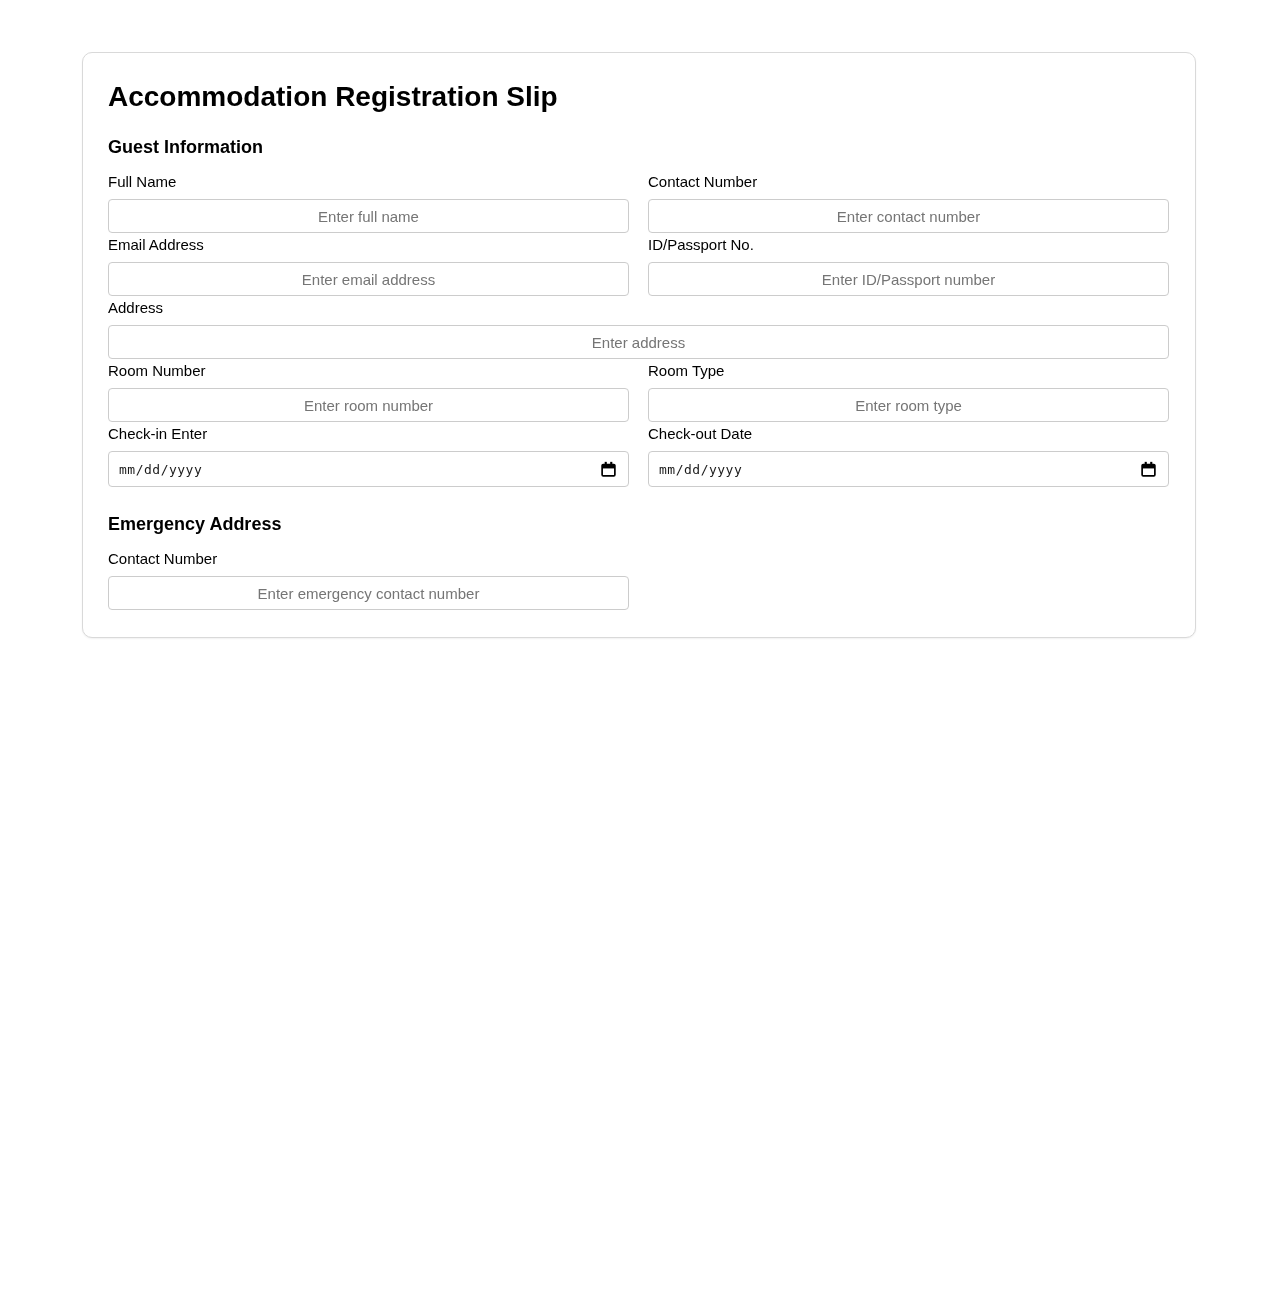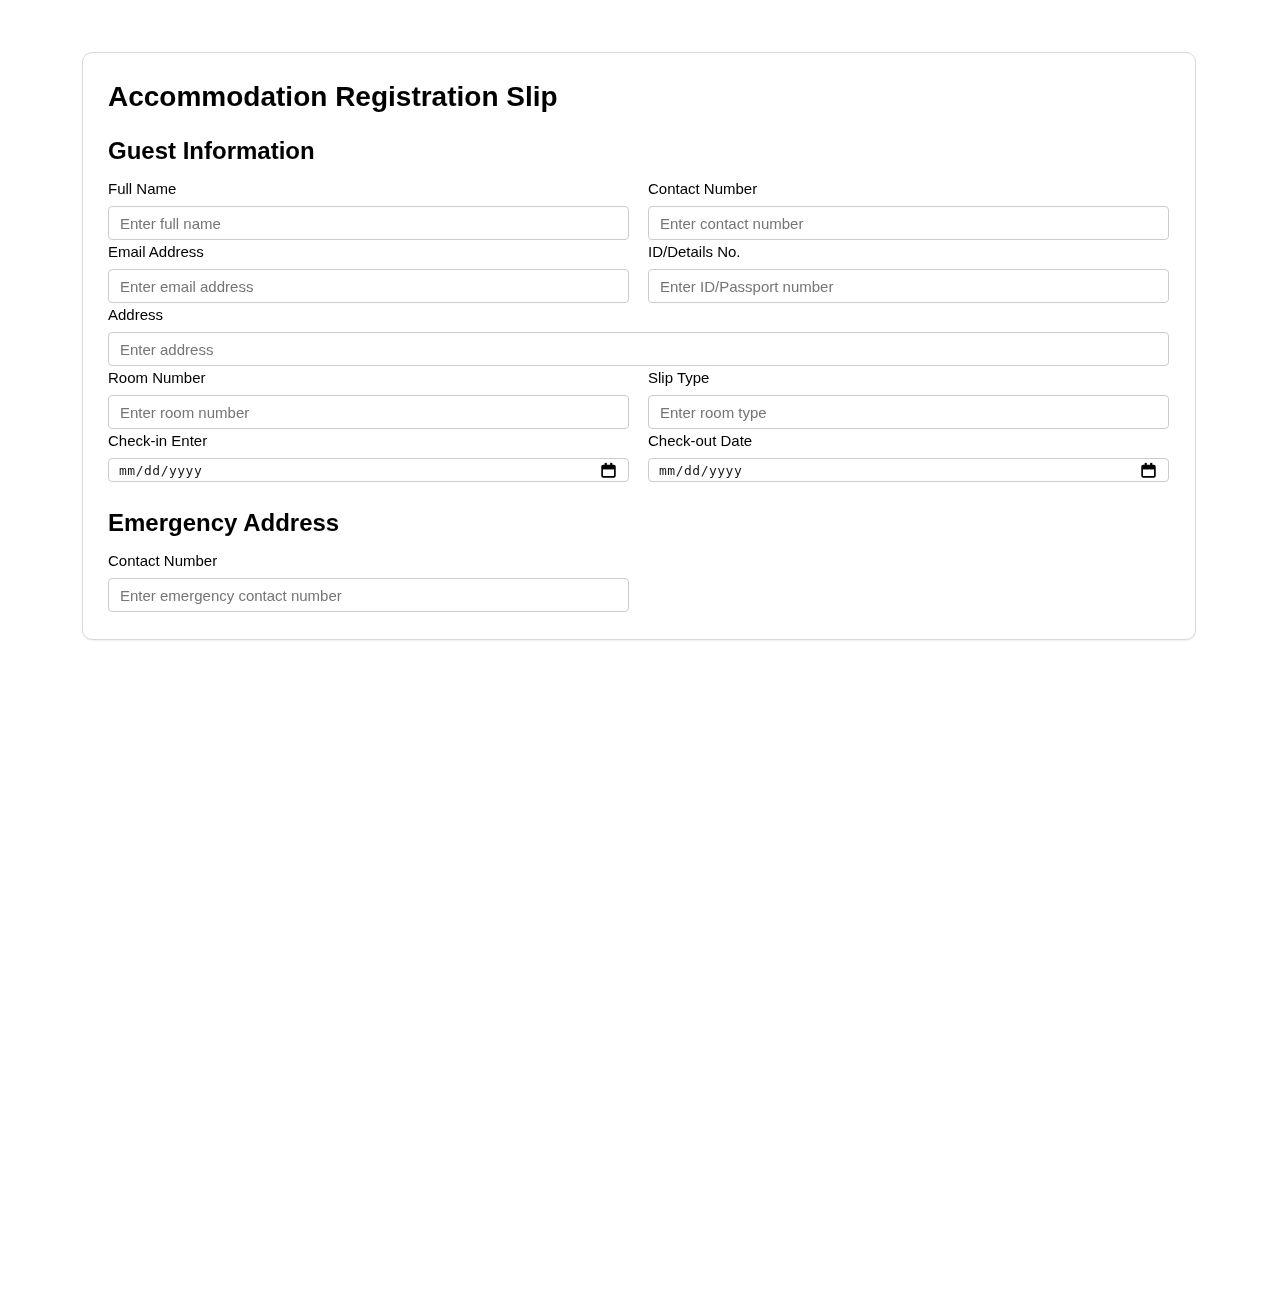--- a/index.html
+++ b/index.html
@@ -27,21 +27,21 @@
   .form-title {
     font-size: 28px;
     font-weight: bold;
     line-height: 1.15;
     margin-top: 3px;
     margin-bottom: 24px;
     color: #000;
   }
   .section { margin: 0; }
   .section-heading {
-    font-size: 24px;
+    font-size: 18px;
     font-weight: bold;
     margin-top: 24px;
     margin-bottom: 15px;
     color: #000;
   }
   .section:first-of-type .section-heading { margin-top: 0; }
   .fields-grid {
     display: grid;
     grid-template-columns: 1fr 1fr;
     column-gap: 19px;
@@ -53,37 +53,38 @@
     display: block;
     font-size: 15px;
     line-height: 17px;
     margin-bottom: 9px;
     color: #000;
   }
   .text-input {
     display: block;
     width: 100%;
     height: 34px;
-    padding: 0 11px;
+    padding: 0 3px;
     font-family: "Liberation Sans", sans-serif;
     font-size: 15px;
     color: #a16207;
     background: #ffffff;
     border: 1px solid #cccccc;
     border-radius: 4px;
     outline: none;
     margin-bottom: 3px;
+    text-align: center;
   }
   .text-input::placeholder { color: #757575; opacity: 1; }
   .date-input {
     display: flex;
     align-items: center;
     justify-content: space-between;
     width: 100%;
-    height: 24px;
+    height: 36px;
     padding: 0 11px 0 10px;
     background: #ffffff;
     border: 1px solid #cccccc;
     border-radius: 4px;
     margin-bottom: 3px;
     cursor: default;
   }
   .date-value {
     font-family: "DejaVu Sans Mono", monospace;
     font-size: 13px;
@@ -133,38 +134,38 @@
         </div>
         <div class="field-group">
           <label class="field-label">Contact Number</label>
           <input type="text" class="text-input" placeholder="Enter contact number" style="">
         </div>
         <div class="field-group">
           <label class="field-label">Email Address</label>
           <input type="text" class="text-input" placeholder="Enter email address" style="">
         </div>
         <div class="field-group">
-          <label class="field-label">ID/Details No.</label>
+          <label class="field-label">ID/Passport No.</label>
           <input type="text" class="text-input" placeholder="Enter ID/Passport number" style="">
         </div>
         <div class="field-group full">
           <label class="field-label">Address</label>
           <input type="text" class="text-input" placeholder="Enter address" style="">
         </div>
       </div>
     </div>
 
     <div class="section">
       <div class="fields-grid">
         <div class="field-group">
           <label class="field-label">Room Number</label>
           <input type="text" class="text-input" placeholder="Enter room number" style="">
         </div>
         <div class="field-group">
-          <label class="field-label">Slip Type</label>
+          <label class="field-label">Room Type</label>
           <input type="text" class="text-input" placeholder="Enter room type" style="">
         </div>
         <div class="field-group">
           <label class="field-label">Check-in Enter</label>
           <div class="date-input">
             <span class="date-value">mm/dd/yyyy</span>
             <span class="calendar-icon">
               <svg width="17" height="17" viewBox="0 0 24 24">
                 <rect x="3" y="5" width="18" height="16" rx="1.5" fill="none" stroke="#000" stroke-width="2.4"></rect>
                 <rect x="3" y="5" width="18" height="5.5" fill="#000"></rect>

